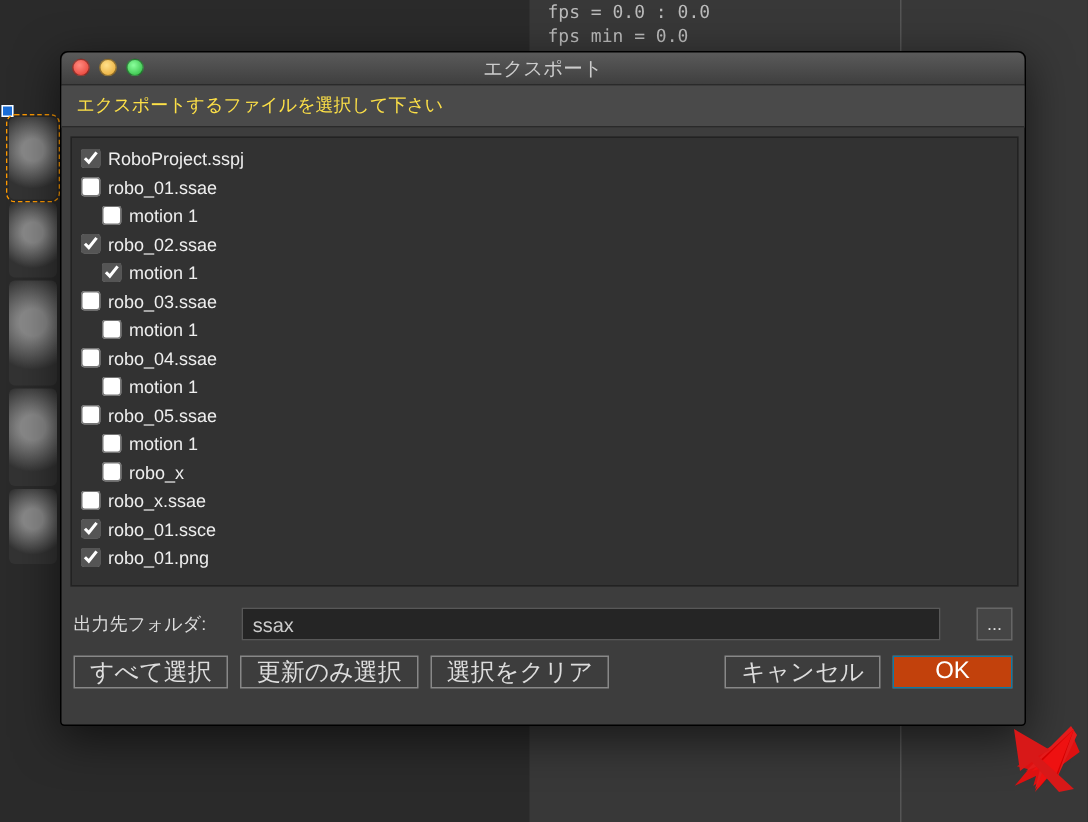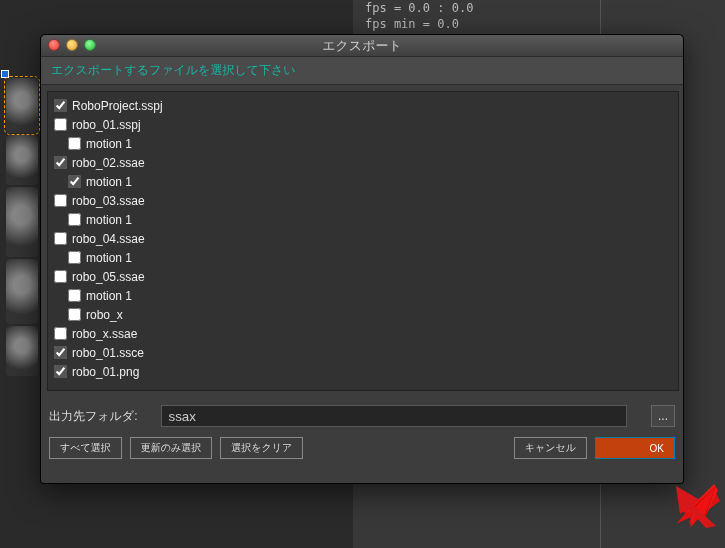--- a/index.html
+++ b/index.html
@@ -104,21 +104,21 @@
   .titlebar-title {
     flex: 1;
     text-align: center;
     color: #ccc;
     font-size: 13px;
   }
   .instruction {
     padding: 5px 10px 5px 10px;
     background: #4a4a4a;
     border-bottom: 1px solid #2a2a2a;
-    color: #14b8a6;
+    color: #fde047;
   }
   .file-list {
     margin: 6px 4px 0 6px;
     background: #323232;
     border: 1px solid #222;
     height: 300px;
     overflow: auto;
     padding: 4px 4px;
   }
   .file-row {
@@ -180,23 +180,22 @@
     margin: 10px 8px 8px 8px;
   }
   .btn-group { display: flex; gap: 8px; }
   .btn {
     height: 22px;
     min-width: 72px;
     padding: 0 10px;
     background: #3d3d3d;
     border: 1px solid #888;
     color: #ddd;
-    font-size: 10px;
+    font-size: 16px;
     cursor: pointer;
-    text-align: right;
   }
   .btn.primary {
     background: #c2410c;
     border: 1px solid #0a7aa8;
     color: #fff;
     min-width: 80px;
   }
 
   .arrow {
     position: absolute;
@@ -237,21 +236,21 @@
 
   <div class="instruction">エクスポートするファイルを選択して下さい</div>
 
   <div class="file-list" id="file-list">
       <div class="file-row">
         <input type="checkbox" checked="" style="">
         <span>RoboProject.sspj</span>
       </div>
       <div class="file-row">
         <input type="checkbox" style="">
-        <span>robo_01.sspj</span>
+        <span>robo_01.ssae</span>
       </div>
       <div class="file-row indent1">
         <input type="checkbox" style="">
         <span>motion 1</span>
       </div>
       <div class="file-row">
         <input type="checkbox" checked="" style="">
         <span>robo_02.ssae</span>
       </div>
       <div class="file-row indent1">

